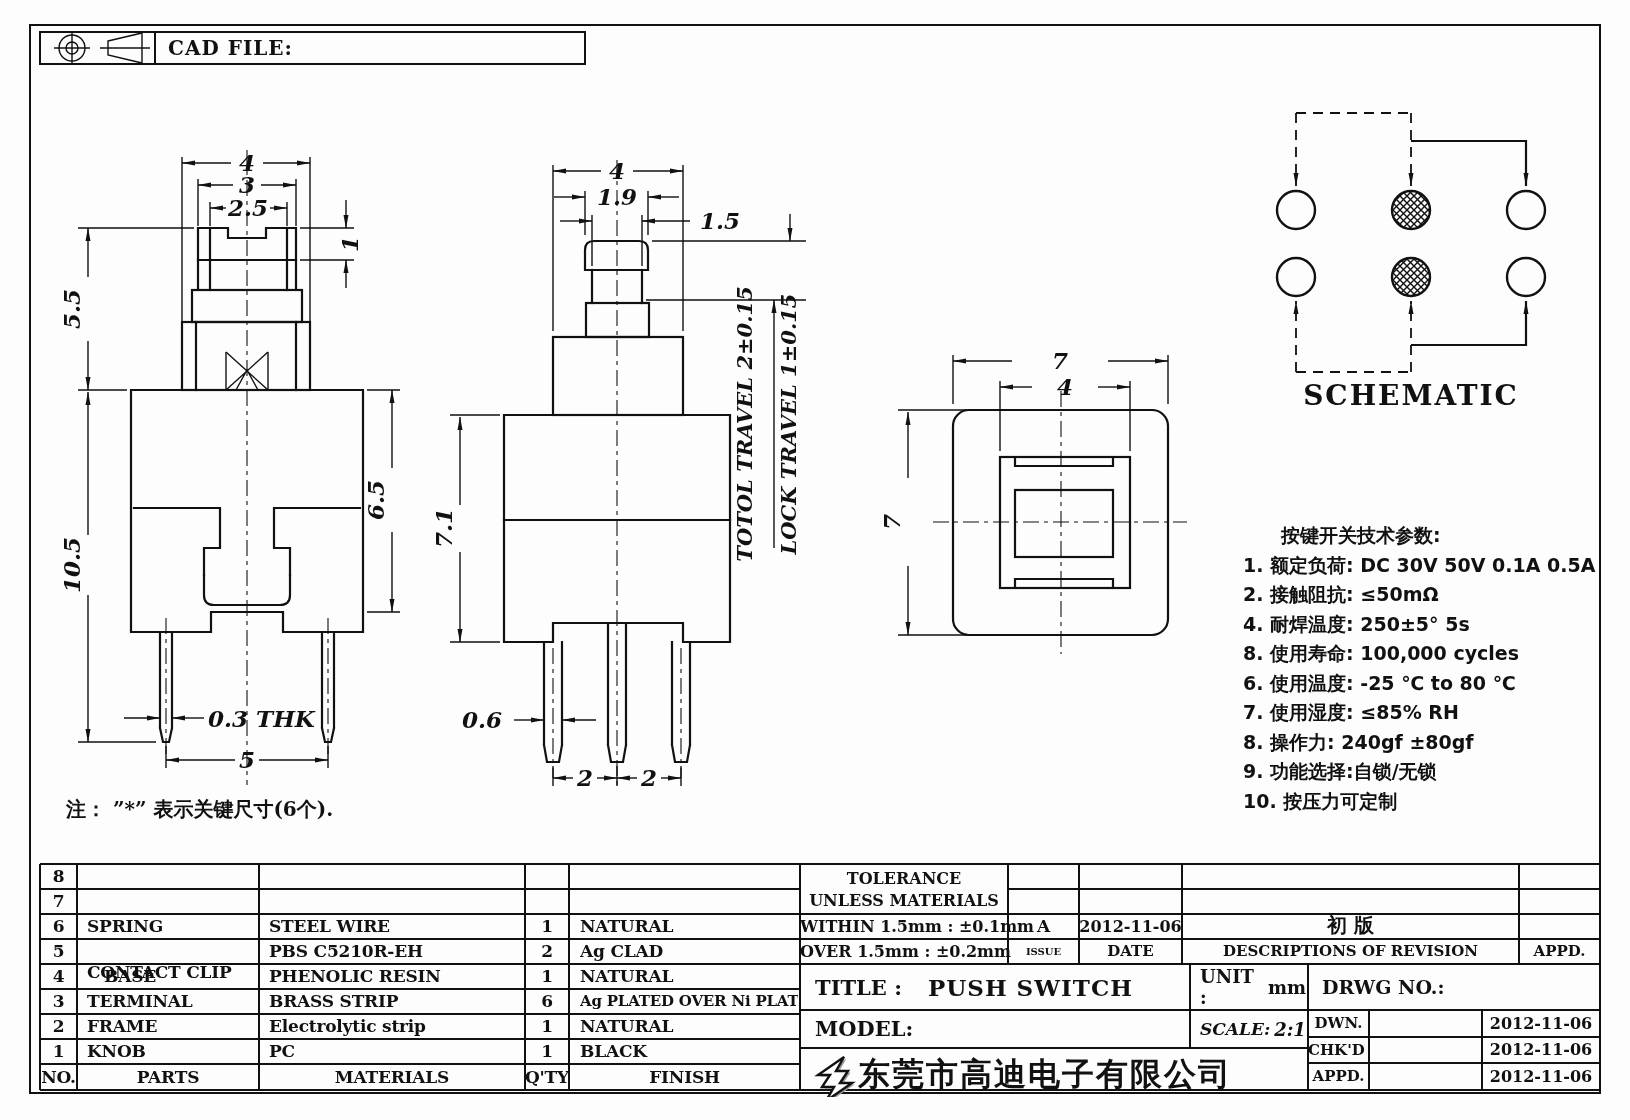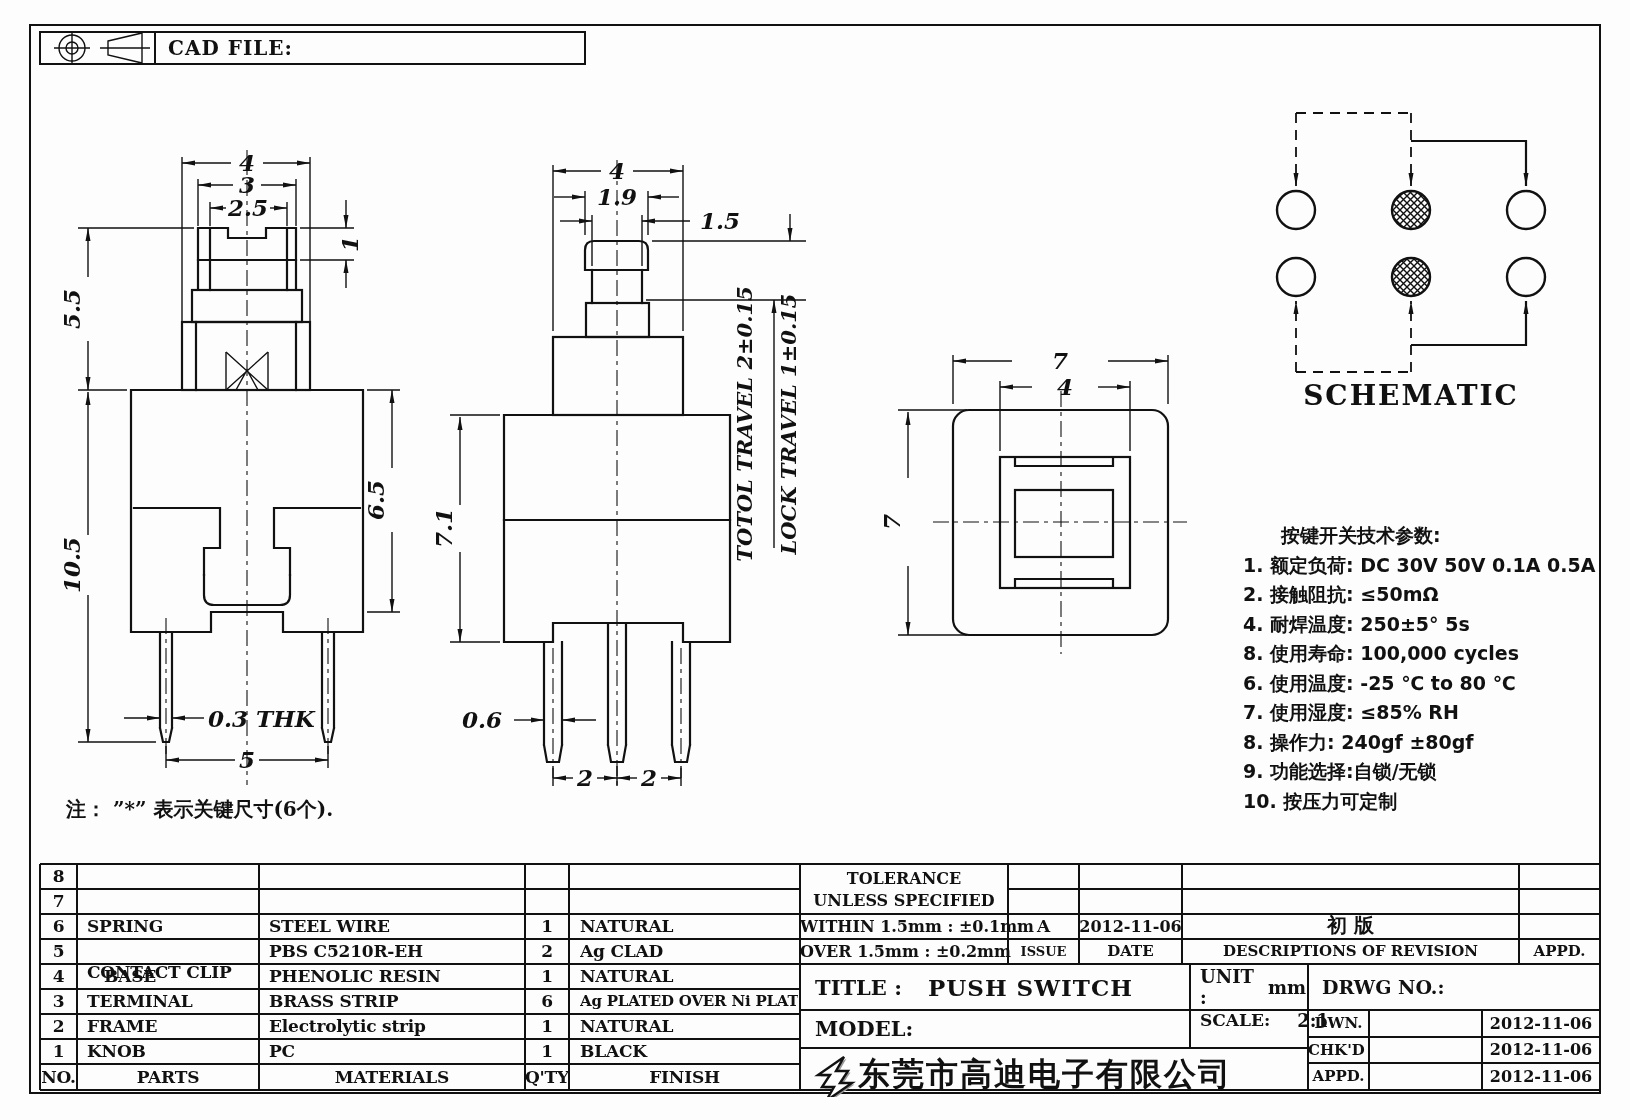--- a/index.html
+++ b/index.html
@@ -324,42 +324,42 @@
   <div class="pt-cell eng c" style="left:525px;top:1039px;width:44px;line-height:25px;">1</div>
   <div class="pt-cell eng l" style="left:580px;top:1039px;width:218px;line-height:25px;">BLACK</div>
 
   <div class="pt-cell eng c" style="left:40px;top:1064px;width:37px;line-height:26px;">NO.</div>
   <div class="pt-cell eng c" style="left:77px;top:1064px;width:182px;line-height:26px;">PARTS</div>
   <div class="pt-cell eng c" style="left:259px;top:1064px;width:266px;line-height:26px;">MATERIALS</div>
   <div class="pt-cell eng c" style="left:525px;top:1064px;width:44px;line-height:26px;">Q'TY</div>
   <div class="pt-cell eng c" style="left:569px;top:1064px;width:231px;line-height:26px;">FINISH</div>
 
   <div class="tb-cell eng c" style="left:800px;top:868px;width:208px;height:22px;line-height:22px;font-size:16px;">TOLERANCE</div>
-  <div class="tb-cell eng c" style="left:800px;top:890px;width:208px;height:22px;line-height:22px;font-size:16px;">UNLESS  SPECIFIED</div>
+  <div class="tb-cell eng c" style="left:800px;top:890px;width:208px;height:22px;line-height:22px;font-size:16px;">UNLESS  MATERIALS</div>
   <div class="tb-cell eng c" style="left:800px;top:914px;width:208px;line-height:25px;font-size:16px;">WITHIN 1.5mm : ±0.1mm</div>
   <div class="tb-cell eng c" style="left:800px;top:939px;width:208px;line-height:25px;font-size:16px;">OVER 1.5mm : ±0.2mm</div>
   <div class="tb-cell eng c" style="left:1008px;top:914px;width:71px;line-height:25px;font-size:17px;">A</div>
   <div class="tb-cell eng c" style="left:1079px;top:914px;width:103px;line-height:25px;font-size:16px;">2012-11-06</div>
   <div class="tb-cell c" style="left:1182px;top:912px;width:337px;line-height:27px;font-size:20px;font-weight:bold;font-family:'DejaVu Sans',sans-serif;">初 版</div>
-  <div class="tb-cell eng c" style="left:1008px;top:939px;width:71px;line-height:25px;font-size:13px;">ISSUE</div>
+  <div class="tb-cell eng c" style="left:1008px;top:939px;width:71px;line-height:25px;font-size:10px;">ISSUE</div>
   <div class="tb-cell eng c" style="left:1079px;top:939px;width:103px;line-height:25px;font-size:15px;">DATE</div>
   <div class="tb-cell eng c" style="left:1182px;top:939px;width:337px;line-height:25px;font-size:15px;">DESCRIPTIONS OF REVISION</div>
   <div class="tb-cell eng c" style="left:1519px;top:939px;width:81px;line-height:25px;font-size:15px;">APPD.</div>
 
   <div class="abs" style="left:815px;top:964px;width:370px;height:46px;display:flex;align-items:center;gap:26px;">
     <span class="eng" style="font-size:21px;">TITLE :</span>
     <span class="eng" style="font-size:23px;letter-spacing:1px;">PUSH SWITCH</span>
   </div>
   <div class="abs" style="left:1200px;top:964px;width:104px;height:46px;display:flex;align-items:center;gap:14px;">
     <span class="eng" style="font-size:18px;">UNIT :</span>
     <span class="eng" style="font-size:18px;">mm</span>
   </div>
   <div class="tb-cell eng l" style="left:1322px;top:964px;width:270px;line-height:46px;font-size:19px;">DRWG NO.:</div>
   <div class="tb-cell eng l" style="left:815px;top:1010px;width:370px;line-height:38px;font-size:21px;">MODEL:</div>
-  <div class="abs" style="left:1200px;top:1010px;width:104px;height:38px;display:flex;align-items:flex-start;gap:27px;">
+  <div class="abs" style="left:1200px;top:1010px;width:104px;height:38px;display:flex;align-items:center;gap:4px;font-style:italic;">
     <span class="eng" style="font-size:17px;">SCALE:</span>
     <span class="eng" style="font-size:18px;">2:1</span>
   </div>
 
   <div class="abs" style="left:806px;top:1048px;width:500px;height:54px;display:flex;align-items:center;">
     <svg width="52" height="44" viewBox="0 0 52 44">
       <path d="M38,4 L12,22 L24,22 L16,34 L28,34 L20,48 L46,30 L34,30 L42,18 L30,18 Z" fill="#999" transform="translate(2.5,1.5)"></path>
       <path d="M38,4 L12,22 L24,22 L16,34 L28,34 L20,48 L46,30 L34,30 L42,18 L30,18 Z" fill="#fdfdfd" stroke="#111" stroke-width="2.4"></path>
     </svg>
     <span class="company-name">东莞市高迪电子有限公司</span>

